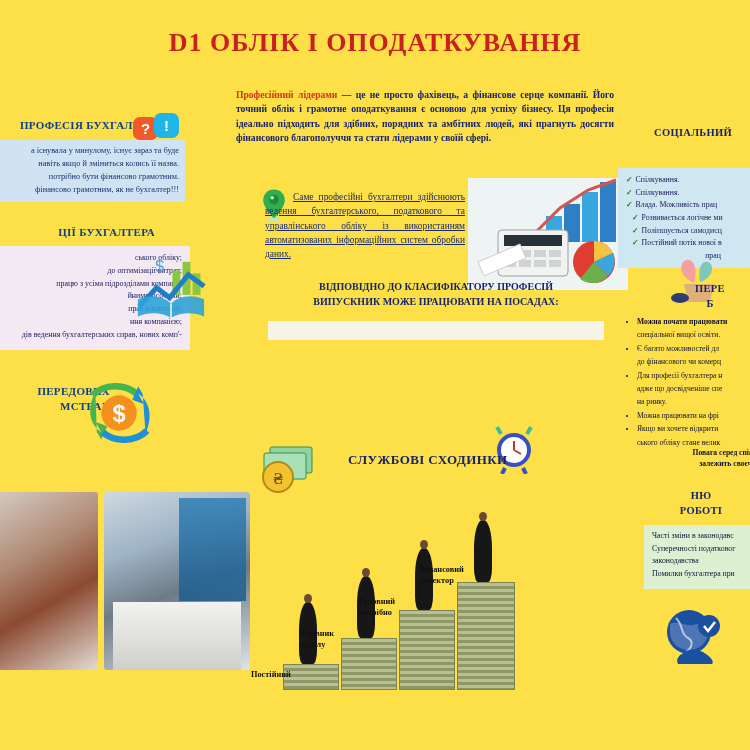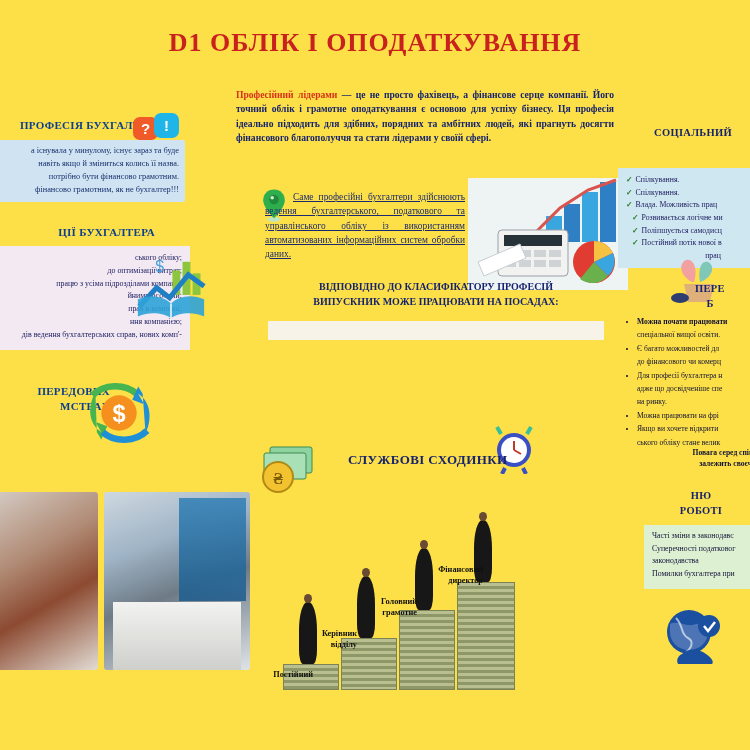--- a/index.html
+++ b/index.html
@@ -138,21 +138,21 @@
   .person {
     position: absolute; background: #171717;
     border-radius: 46% 46% 22% 22%;
   }
   .person .head {
     position: absolute; left: 50%; top: -8px; transform: translateX(-50%);
     width: 8px; height: 9px; border-radius: 50%; background: #6b4a33;
   }
   .rung-label {
     position: absolute; font-weight: bold; font-size: 8.3px; color: #101010;
-    text-align: right; line-height: 1.25;
+    text-align: left; line-height: 1.25;
   }
 
   
   .r-soc-hdr {
     position: absolute; right: -38px; top: 126px; width: 190px;
     color: #16236e; font-size: 10.5px; text-align: left; line-height: 1.4;
   }
   .r-soc-box {
     position: absolute; right: -58px; top: 168px; width: 190px;
     background: #cfe7f0; padding: 6px 8px;
@@ -315,21 +315,21 @@
       </div>
     <div class="person" style="left:160px; bottom:80px; width:18px; height:62px;">
         <span class="head"></span>
       </div>
     <div class="person" style="left:219px; bottom:108px; width:18px; height:62px;">
         <span class="head"></span>
       </div>
 
     <div class="rung-label" style="left:-4px; bottom:10px; width:62px;">Постійний</div>
     <div class="rung-label" style="left:44px; bottom:40px; width:58px;">Керівник відділу</div>
-    <div class="rung-label" style="left:104px; bottom:72px; width:58px;">Головний грамотне</div>
+    <div class="rung-label" style="left:104px; bottom:72px; width:58px;">Головний потрібно</div>
     <div class="rung-label" style="left:164px; bottom:104px; width:64px;">Фінансовий директор</div>
   </div>
 
   <div class="r-soc-hdr hdr">
     <div style="text-align:center;">СОЦІАЛЬНИЙ</div>
     <div style="text-align:right;">БУХ</div>
   </div>
   <ul class="r-soc-box">
     <li><span class="chk">✓</span><span>Спілкування.</span></li>
     <li><span class="chk">✓</span><span>Спілкування.</span></li>

